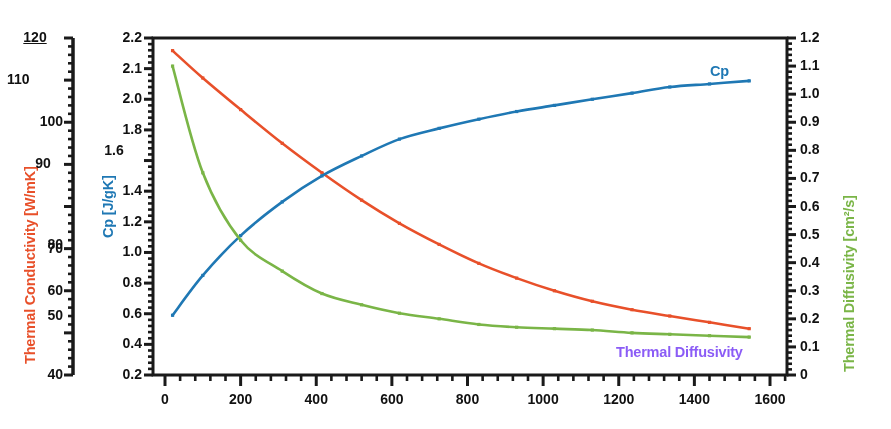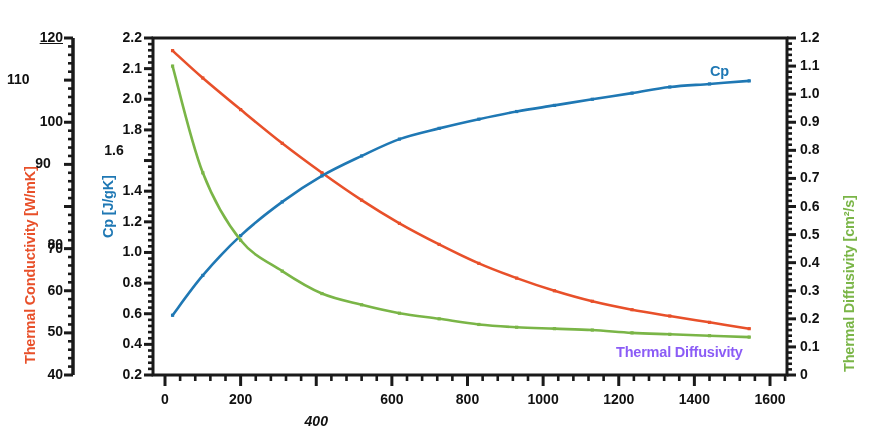--- a/index.html
+++ b/index.html
@@ -305,28 +305,28 @@
         <rect x="552.86875" y="327.06249999999994" width="3.2" height="3.2" fill="#7AB547"></rect>
         <rect x="590.68125" y="328.46666666666664" width="3.2" height="3.2" fill="#7AB547"></rect>
         <rect x="630.384375" y="331.275" width="3.2" height="3.2" fill="#7AB547"></rect>
         <rect x="668.196875" y="332.6791666666667" width="3.2" height="3.2" fill="#7AB547"></rect>
         <rect x="707.9" y="334.0833333333333" width="3.2" height="3.2" fill="#7AB547"></rect>
         <rect x="747.603125" y="335.4875" width="3.2" height="3.2" fill="#7AB547"></rect>
       </g>
     </svg>
 
   <div id="tc-ticks">
-      <div class="tick-label" style="left: 7px; width: 56px; text-align: right; top: 29px; text-decoration: underline;">120</div>
+      <div class="tick-label" style="left: 7px; width: 56px; text-align: center; top: 29px; text-decoration: underline;">120</div>
       <div class="tick-label" style="left: 7px; width: 56px; text-align: left; top: 71.125px;">110</div>
       <div class="tick-label" style="left: 7px; width: 56px; text-align: right; top: 113.25px;">100</div>
       <div class="tick-label" style="left: 15px; width: 56px; text-align: center; top: 155.375px;">90</div>
       <div class="tick-label" style="left: 7px; width: 56px; text-align: right; top: 197.5px; margin-top: 38px;">80</div>
       <div class="tick-label" style="left: 7px; width: 56px; text-align: right; top: 239.625px;">70</div>
       <div class="tick-label" style="left: 7px; width: 56px; text-align: right; top: 281.75px;">60</div>
-      <div class="tick-label" style="left: 7px; width: 56px; text-align: right; top: 323px;">50</div>
+      <div class="tick-label" style="left: 7px; width: 56px; text-align: right; top: 307px;">50</div>
       <div class="tick-label" style="left: 7px; width: 56px; text-align: right; top: 366px;">40</div>
     </div>
   <div id="cp-ticks">
       <div class="tick-label" style="left: 86px; width: 56px; text-align: right; top: 29px;">2.2</div>
       <div class="tick-label" style="left: 86px; width: 56px; text-align: right; top: 59.6364px;">2.1</div>
       <div class="tick-label" style="left: 86px; width: 56px; text-align: right; top: 90.2727px;">2.0</div>
       <div class="tick-label" style="left: 86px; width: 56px; text-align: right; top: 120.909px;">1.8</div>
       <div class="tick-label" style="left: 86px; width: 56px; text-align: center; top: 142px;">1.6</div>
       <div class="tick-label" style="left: 86px; width: 56px; text-align: right; top: 182.182px;">1.4</div>
       <div class="tick-label" style="left: 86px; width: 56px; text-align: right; top: 212.818px;">1.2</div>
@@ -347,21 +347,21 @@
       <div class="tick-label" style="left: 800px; width: 40px; text-align: left; top: 225.583px;">0.5</div>
       <div class="tick-label" style="left: 800px; width: 40px; text-align: left; top: 253.667px;">0.4</div>
       <div class="tick-label" style="left: 800px; width: 40px; text-align: left; top: 281.75px;">0.3</div>
       <div class="tick-label" style="left: 800px; width: 40px; text-align: left; top: 309.833px;">0.2</div>
       <div class="tick-label" style="left: 800px; width: 40px; text-align: left; top: 337.917px;">0.1</div>
       <div class="tick-label" style="left: 800px; width: 40px; text-align: left; top: 366px;">0</div>
     </div>
   <div id="x-ticks">
       <div class="xtick-label" style="left: 135px; width: 60px; top: 391px;">0</div>
       <div class="xtick-label" style="left: 210.625px; width: 60px; top: 391px;">200</div>
-      <div class="xtick-label" style="left: 286.25px; width: 60px; top: 413px; font-style: italic;">400</div>
+      <div class="xtick-label" style="left: 286.25px; width: 60px; top: 391px;">400</div>
       <div class="xtick-label" style="left: 361.875px; width: 60px; top: 391px;">600</div>
       <div class="xtick-label" style="left: 437.5px; width: 60px; top: 391px;">800</div>
       <div class="xtick-label" style="left: 513.125px; width: 60px; top: 391px;">1000</div>
       <div class="xtick-label" style="left: 588.75px; width: 60px; top: 391px;">1200</div>
       <div class="xtick-label" style="left: 664.375px; width: 60px; top: 391px;">1400</div>
       <div class="xtick-label" style="left: 740px; width: 60px; top: 391px;">1600</div>
     </div>
 
   <div class="series-label" style="left:710px; top:63px; color:#1F78B4;">Cp</div>
 

